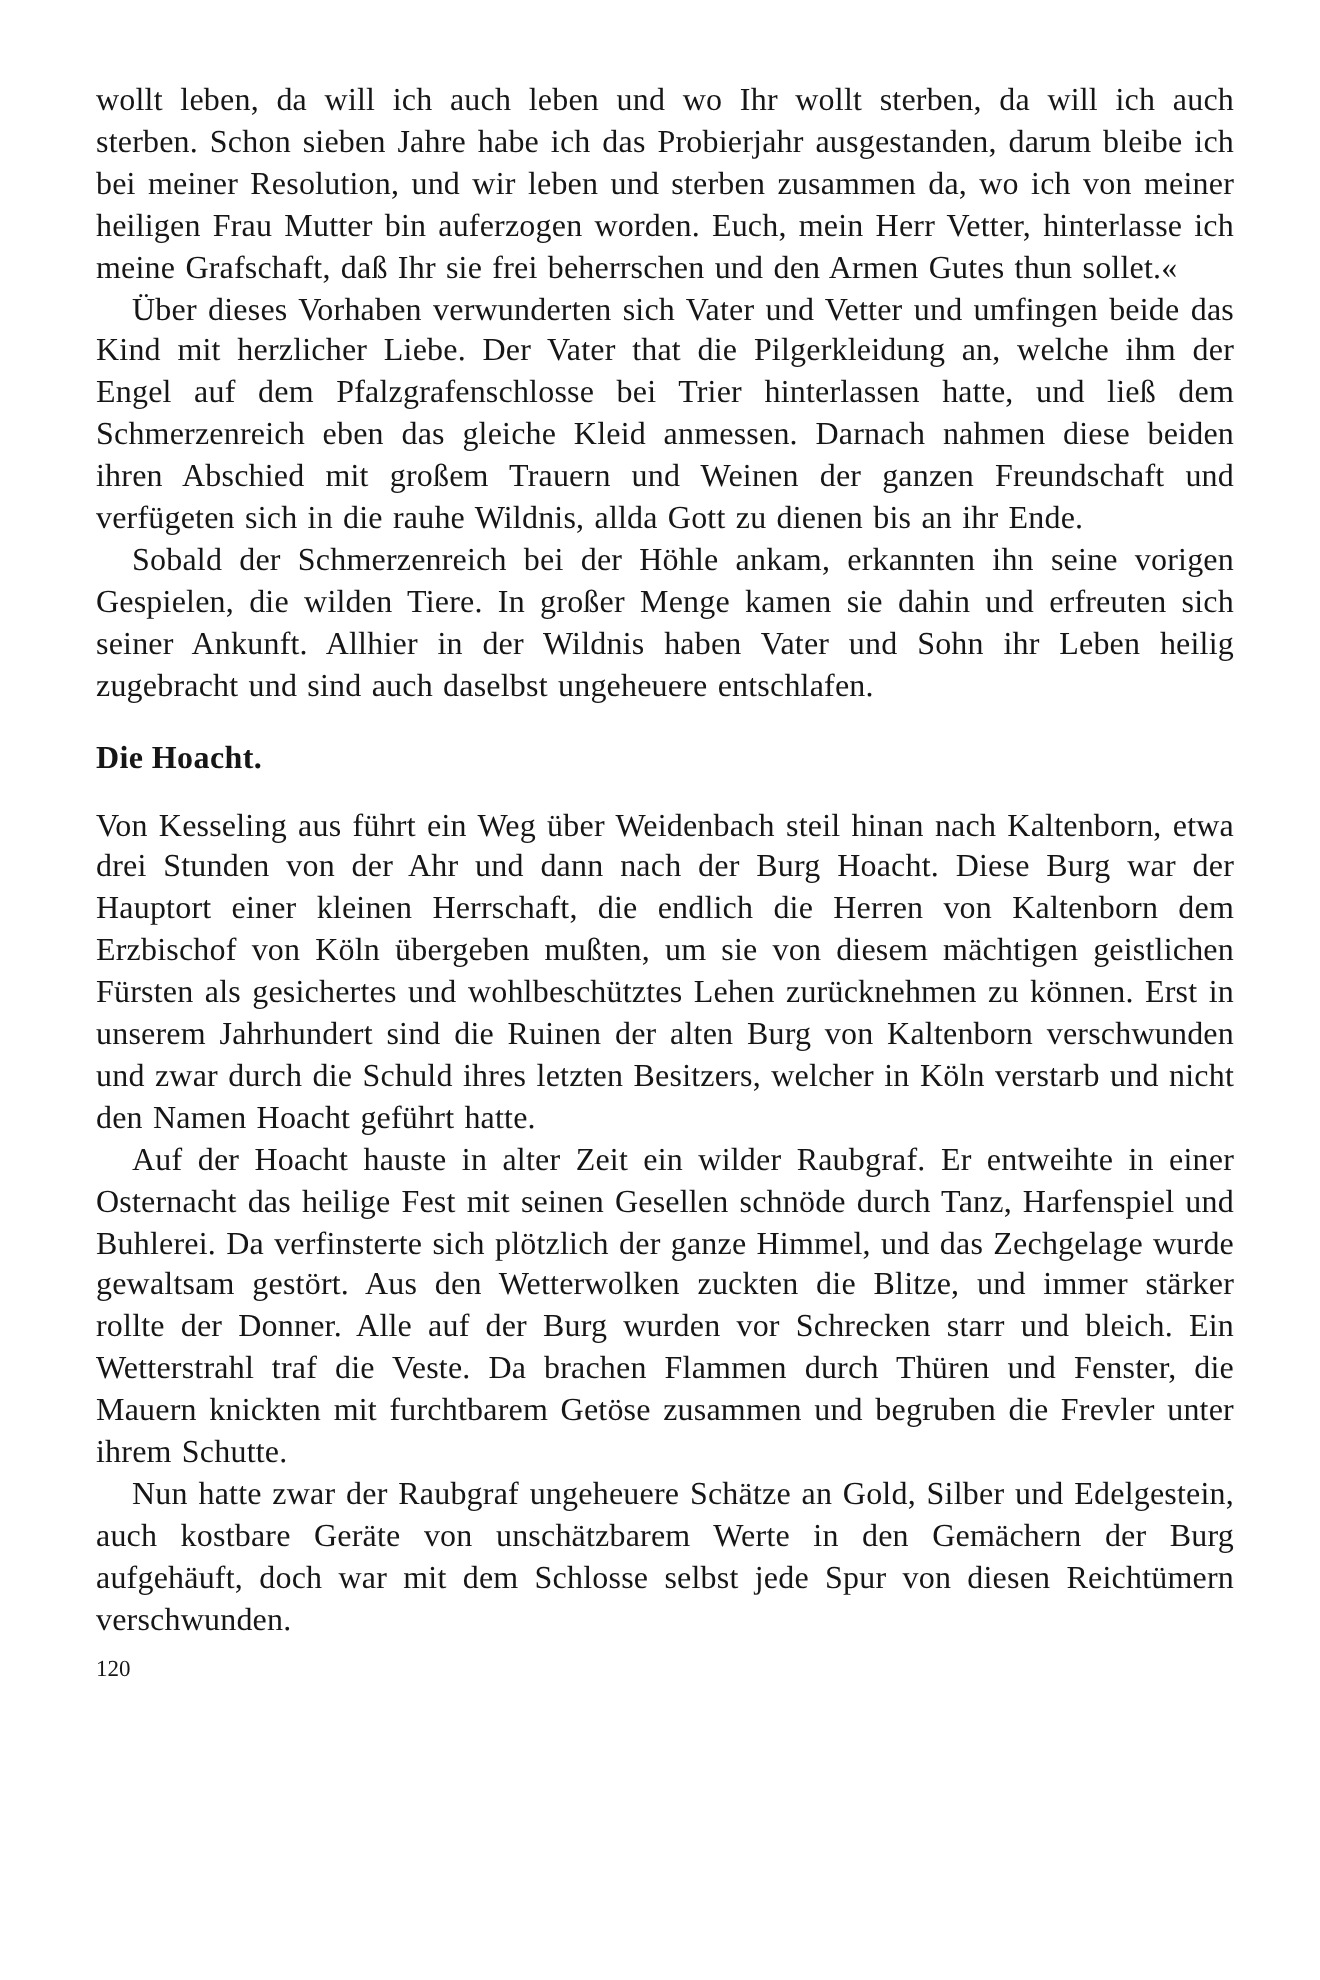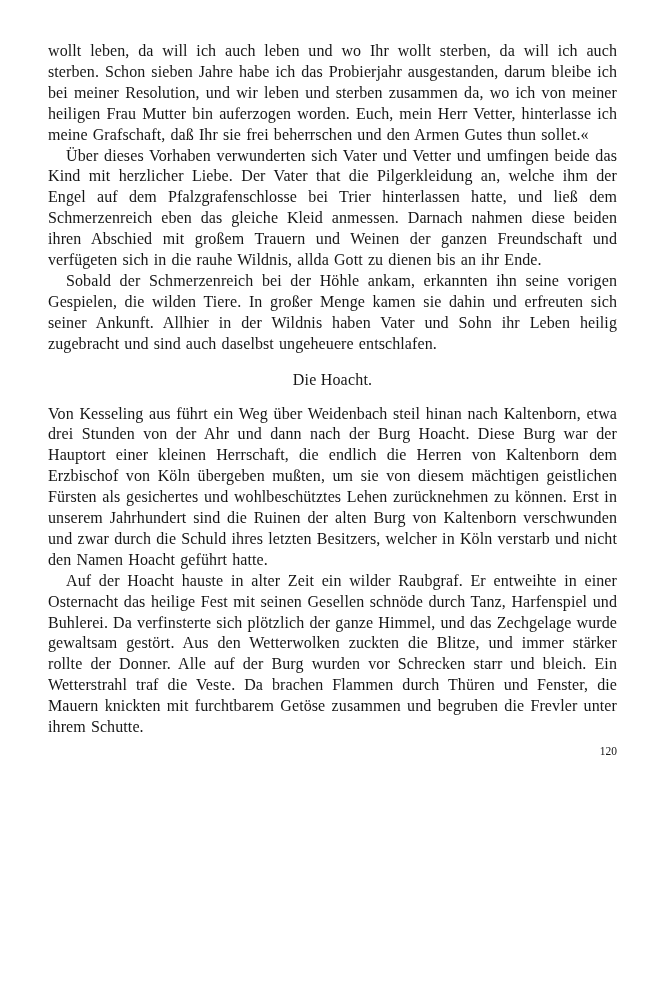--- a/index.html
+++ b/index.html
@@ -27,48 +27,49 @@
     margin: 0;
     text-align: justify;
     letter-spacing: 0.1px;
     word-spacing: 1px;
   }
   p.body-paragraph.indent {
     text-indent: 18px;
   }
   h2.section-heading {
     margin: 15px 0 13px 0;
-    text-align: center;
+    text-align: left;
     font-size: 16px;
-    font-weight: normal;
+    font-weight: bold;
     letter-spacing: 0.2px;
   }
   .page-number {
     margin-top: 6px;
     font-size: 11.5px;
     line-height: 14px;
-    text-align: right;
+    text-align: left;
   }
 </style>
 </head>
 <body>
 
 <div class="page">
   <div class="text-column">
 
     <p class="body-paragraph">wollt leben, da will ich auch leben und wo Ihr wollt sterben, da will ich auch sterben. Schon sieben Jahre habe ich das Probierjahr ausgestanden, darum bleibe ich bei meiner Resolution, und wir leben und sterben zusammen da, wo ich von meiner heiligen Frau Mutter bin auferzogen worden. Euch, mein Herr Vetter, hinterlasse ich meine Grafschaft, daß Ihr sie frei beherrschen und den Armen Gutes thun sollet.«</p>
 
     <p class="body-paragraph indent">Über dieses Vorhaben verwunderten sich Vater und Vetter und umfingen beide das Kind mit herzlicher Liebe. Der Vater that die Pilgerkleidung an, welche ihm der Engel auf dem Pfalzgrafenschlosse bei Trier hinterlassen hatte, und ließ dem Schmerzenreich eben das gleiche Kleid anmessen. Darnach nahmen diese beiden ihren Abschied mit großem Trauern und Weinen der ganzen Freundschaft und verfügeten sich in die rauhe Wildnis, allda Gott zu dienen bis an ihr Ende.</p>
 
     <p class="body-paragraph indent">Sobald der Schmerzenreich bei der Höhle ankam, erkannten ihn seine vorigen Gespielen, die wilden Tiere. In großer Menge kamen sie dahin und erfreuten sich seiner Ankunft. Allhier in der Wildnis haben Vater und Sohn ihr Leben heilig zugebracht und sind auch daselbst ungeheuere entschlafen.</p>
 
     <h2 class="section-heading">Die Hoacht.</h2>
 
     <p class="body-paragraph">Von Kesseling aus führt ein Weg über Weidenbach steil hinan nach Kaltenborn, etwa drei Stunden von der Ahr und dann nach der Burg Hoacht. Diese Burg war der Hauptort einer kleinen Herrschaft, die endlich die Herren von Kaltenborn dem Erzbischof von Köln übergeben mußten, um sie von diesem mächtigen geistlichen Fürsten als gesichertes und wohlbeschütztes Lehen zurücknehmen zu können. Erst in unserem Jahrhundert sind die Ruinen der alten Burg von Kaltenborn verschwunden und zwar durch die Schuld ihres letzten Besitzers, welcher in Köln verstarb und nicht den Namen Hoacht geführt hatte.</p>
 
     <p class="body-paragraph indent">Auf der Hoacht hauste in alter Zeit ein wilder Raubgraf. Er entweihte in einer Osternacht das heilige Fest mit seinen Gesellen schnöde durch Tanz, Harfenspiel und Buhlerei. Da verfinsterte sich plötzlich der ganze Himmel, und das Zechgelage wurde gewaltsam gestört. Aus den Wetterwolken zuckten die Blitze, und immer stärker rollte der Donner. Alle auf der Burg wurden vor Schrecken starr und bleich. Ein Wetterstrahl traf die Veste. Da brachen Flammen durch Thüren und Fenster, die Mauern knickten mit furchtbarem Getöse zusammen und begruben die Frevler unter ihrem Schutte.</p>
 
+    <p class="body-paragraph indent">Nun hatte zwar der Raubgraf ungeheuere Schätze an Gold, Silber und Edelgestein, auch kostbare Geräte von unschätzbarem Werte in den Gemächern der Burg aufgehäuft, doch war mit dem Schlosse selbst jede Spur von diesen Reichtümern verschwunden.</p>
 
 
     <div class="page-number">120</div>
 
   </div>
 </div>
 
 </body></html>

